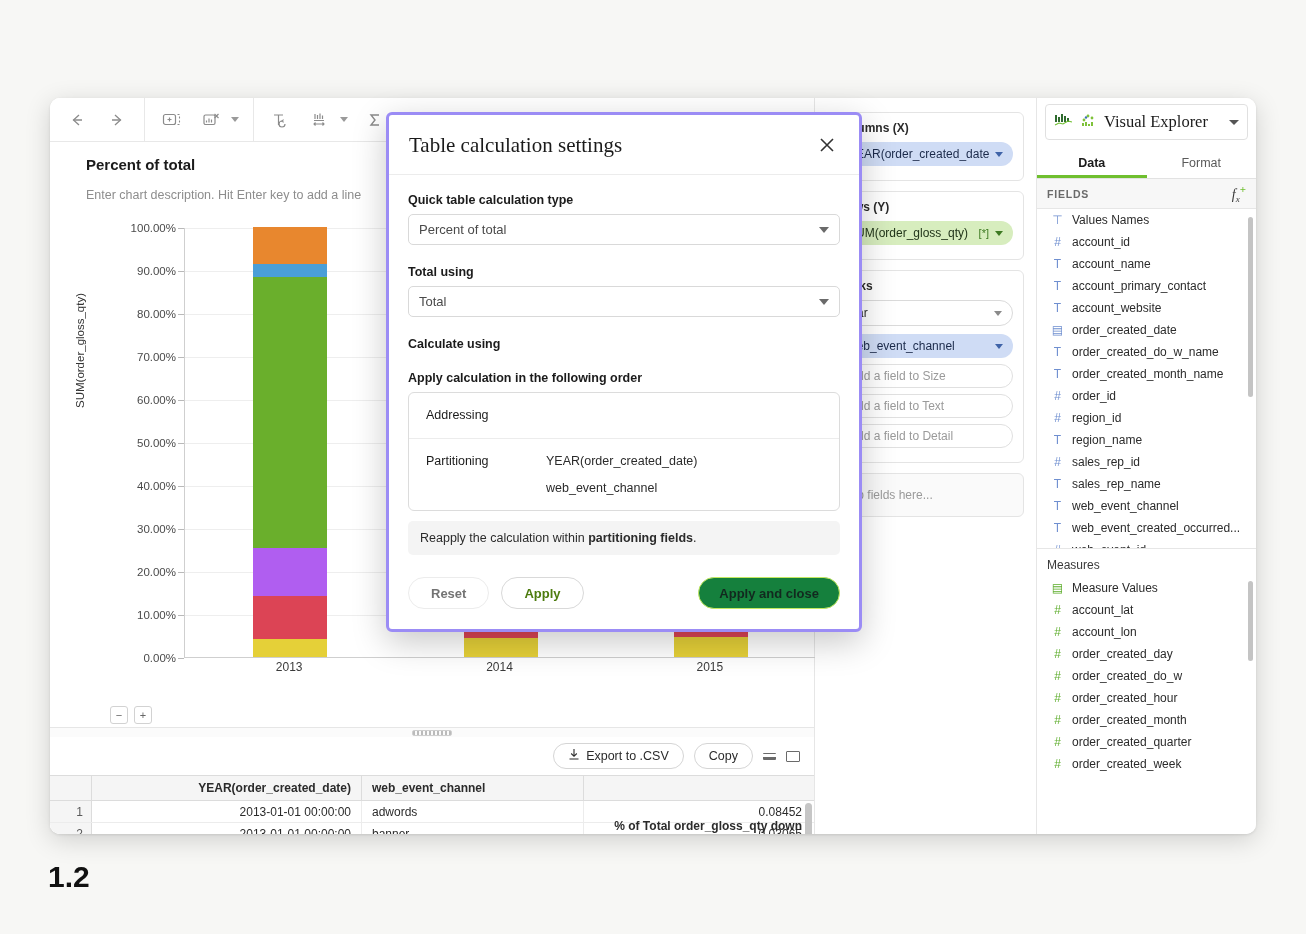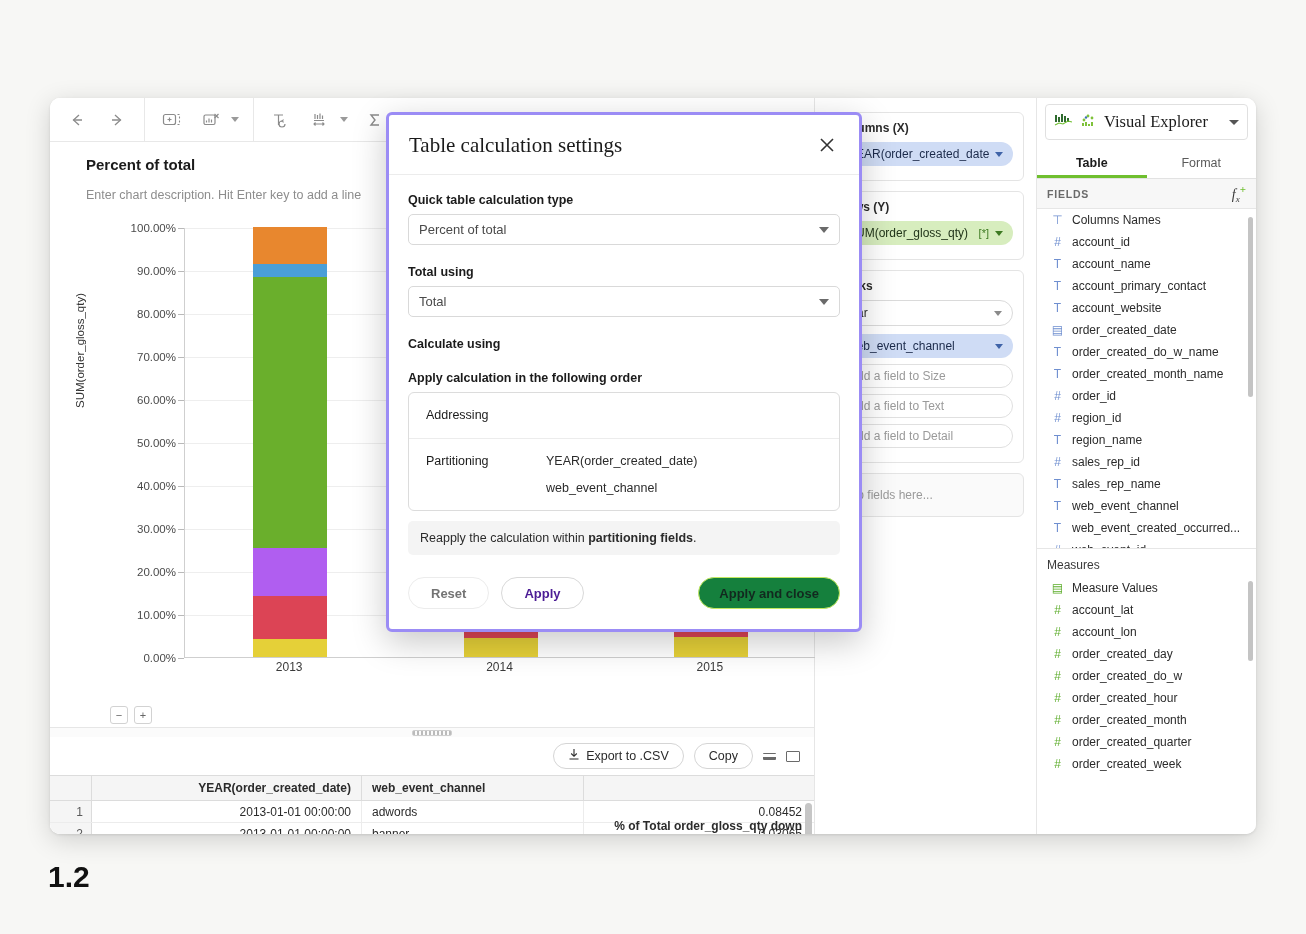--- a/index.html
+++ b/index.html
@@ -194,21 +194,21 @@
   .order-box { border:1px solid #dcdcdc; border-radius:6px; margin-top:7px; }
   .order-row { display:flex; padding:15px 17px; font-size:12.5px; }
   .order-row.top { border-bottom:1px solid #ececec; padding-bottom:16px; }
   .order-key { font-weight:normal; color:#1b1b1b; width:120px; flex:none; }
   .order-vals { color:#2b2b2b; display:flex; flex-direction:column; gap:13px; }
   .hint { margin-top:10px; background:#f4f4f4; border-radius:5px;
           padding:10px 12px; font-size:12.5px; color:#2b2b2b; }
   .hint b { font-weight:bold; }
   .modal-foot { display:flex; align-items:center; padding:22px 19px 20px; gap:12px; }
   .btn { height:32px; border-radius:16px; border:1px solid #d9d9d9;
-         background:#fff; font-size:13px; font-weight:bold; color:#4c1d95;
+         background:#fff; font-size:13px; font-weight:bold; color:#4d7c0f;
          padding:0 22px; cursor:pointer; font-family:"Liberation Sans", sans-serif; }
   .btn.ghost { color:#737373; border-color:#ececec; }
   .btn.primary { margin-left:auto; background:#15803d; border-color:#c3e860;
                  color:#12291f; padding:0 20px; }
 
   .version { position:absolute; left:48px; top:860px; font-size:30px;
              font-weight:bold; color:#111; }
 </style>
 </head>
 <body>
@@ -454,34 +454,34 @@
                 <rect x="8" y="11" width="2" height="2" fill="#7fc23a"></rect>
                 <rect x="11" y="9" width="2" height="4" fill="#7fc23a"></rect>
               </svg>
           </span>
           <span class="ve-title">Visual Explorer</span>
           <span class="ve-caret"></span>
         </div>
       </div>
 
       <div class="tabs">
-        <div class="tab active">Table</div>
+        <div class="tab active">Data</div>
         <div class="tab">Format</div>
       </div>
 
       <div class="fields-bar">
         <span class="lbl">FIELDS</span>
         <span class="fx">f<sub style="font-size:9px">x</sub><sup>+</sup></span>
       </div>
 
       <div class="dims-wrap">
         <div id="dim-list">
             <div class="frow dim">
               <span class="fico">⊤</span>
-              <span>Columns Names</span>
+              <span>Values Names</span>
             </div>
             <div class="frow dim">
               <span class="fico">#</span>
               <span>account_id</span>
             </div>
             <div class="frow dim">
               <span class="fico">T</span>
               <span>account_name</span>
             </div>
             <div class="frow dim">

